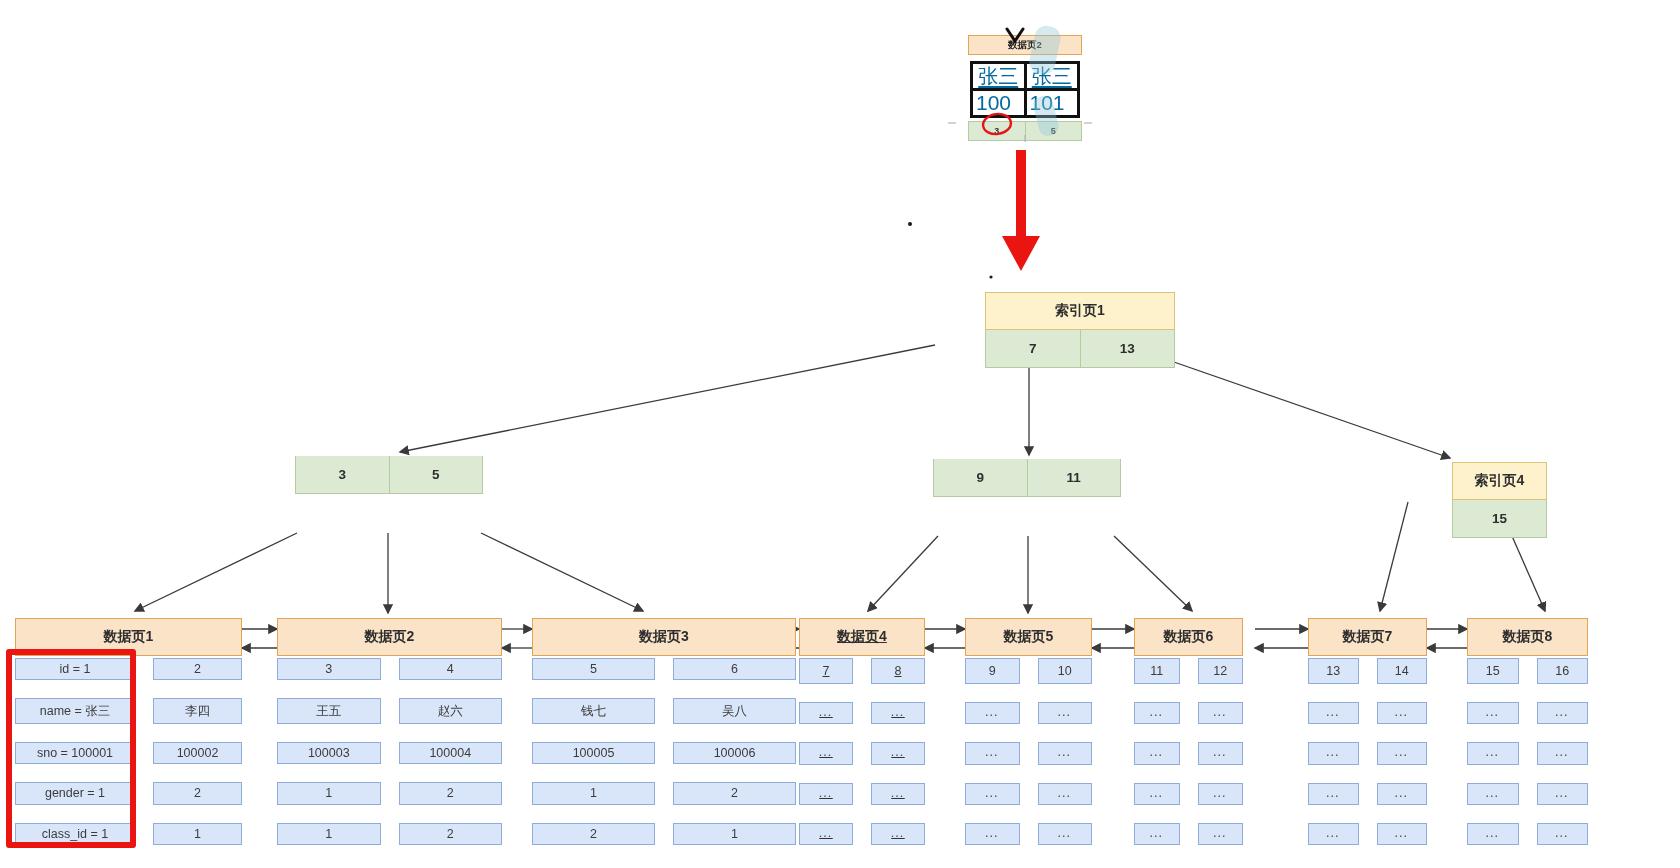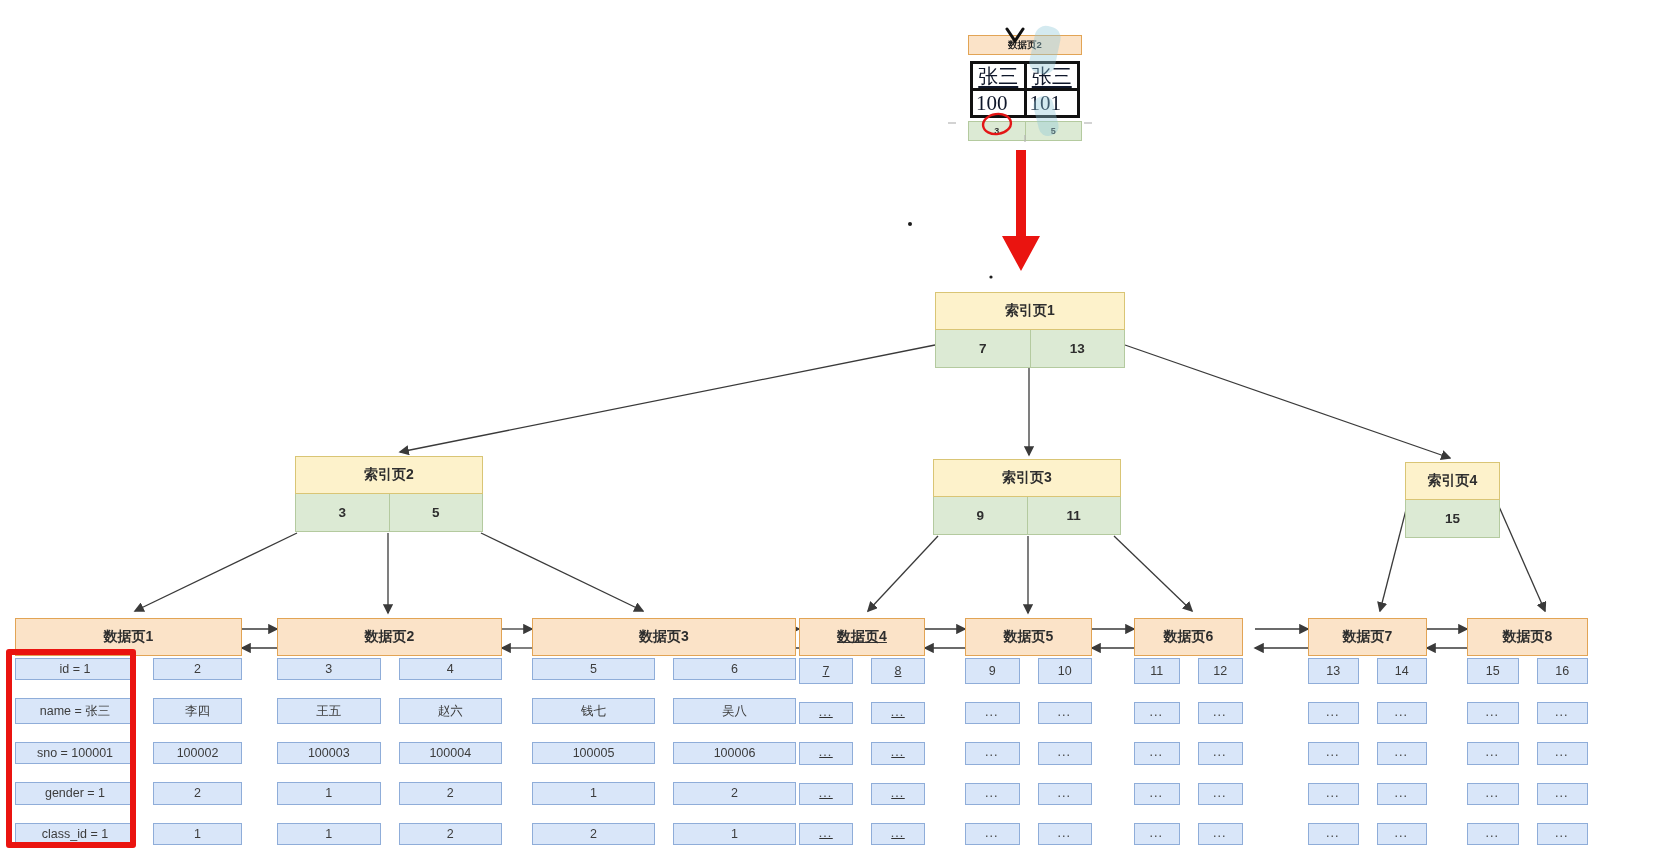--- a/index.html
+++ b/index.html
@@ -52,21 +52,21 @@
     border:1px solid var(--data-header-border);
     display:flex;align-items:center;justify-content:center;
     font-size:9.5px;font-weight:bold;color:#222;
   }
   .mini-table{
     margin:6px 0 0 2px;width:110px;background:#111;border:3px solid #111;
     display:grid;grid-template-columns:1fr 1fr;gap:3px;box-sizing:border-box;
   }
   .mini-cell{
     background:#fff;height:24px;display:flex;align-items:center;justify-content:center;
-    font-size:20px;color:#0f172a;font-family:Liberation Serif, serif;
+    font-size:20px;color:#0369a1;
   }
   .mini-cell.name{text-decoration:underline;text-decoration-thickness:2px;text-underline-offset:3px;}
   .mini-cell.val{justify-content:flex-start;padding-left:3px;font-size:21px;}
   .mini-footer{display:flex;height:20px;margin-top:3px;}
   .mini-key{
     flex:1;box-sizing:border-box;background:var(--key-fill);border:1px solid var(--key-border);
     display:flex;align-items:center;justify-content:center;
     font-size:9px;font-weight:bold;color:#333;
   }
   .mini-key:not(:first-child){border-left:none;}
@@ -129,42 +129,40 @@
       <div class="mini-cell val">100</div>
       <div class="mini-cell val">101</div>
     </div>
     <div class="mini-footer">
       <div class="mini-key">3</div>
       <div class="mini-key">5</div>
     </div>
   </div>
 
   <div id="index-pages">
-      <div class="index-page" style="left: 935px; top: 292px; width: 190px;">
+      <div class="index-page" style="left: 985px; top: 292px; width: 190px;">
     <div class="page-header index">索引页1</div>
     <div class="key-row">
           <div class="key-cell">7</div>
           <div class="key-cell">13</div>
         </div>
   </div>
       <div class="index-page" style="left: 295px; top: 456px; width: 188px;">
-    <div class="page-header index">索引页2</div>
     <div class="key-row">
           <div class="key-cell">3</div>
           <div class="key-cell">5</div>
         </div>
   </div>
       <div class="index-page" style="left: 933px; top: 459px; width: 188px;">
-    <div class="page-header index">索引页3</div>
     <div class="key-row">
           <div class="key-cell">9</div>
           <div class="key-cell">11</div>
         </div>
   </div>
-      <div class="index-page" style="left: 1405px; top: 462px; width: 95px;">
+      <div class="index-page" style="left: 1452px; top: 462px; width: 95px;">
     <div class="page-header index">索引页4</div>
     <div class="key-row">
           <div class="key-cell">15</div>
         </div>
   </div>
     </div>
   <div id="data-pages">
       <div class="data-page" style="left: 15px; top: 618px; width: 227px;">
     <div class="page-header data">数据页1</div>
     <div class="page-body" style="grid-template-columns: 120px 1fr;">

